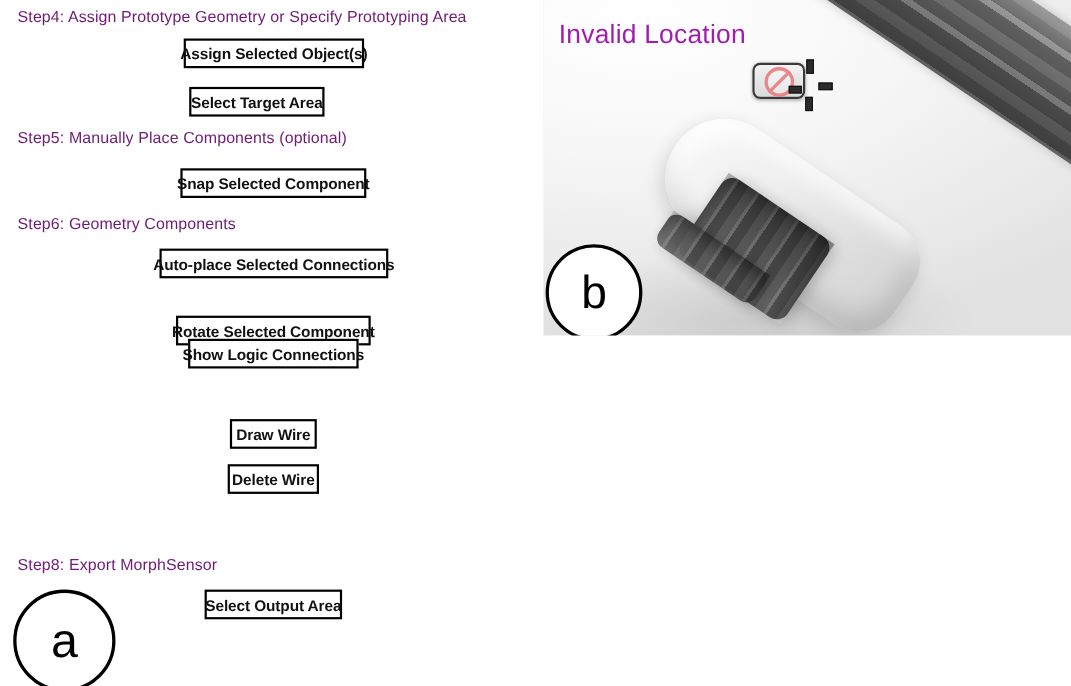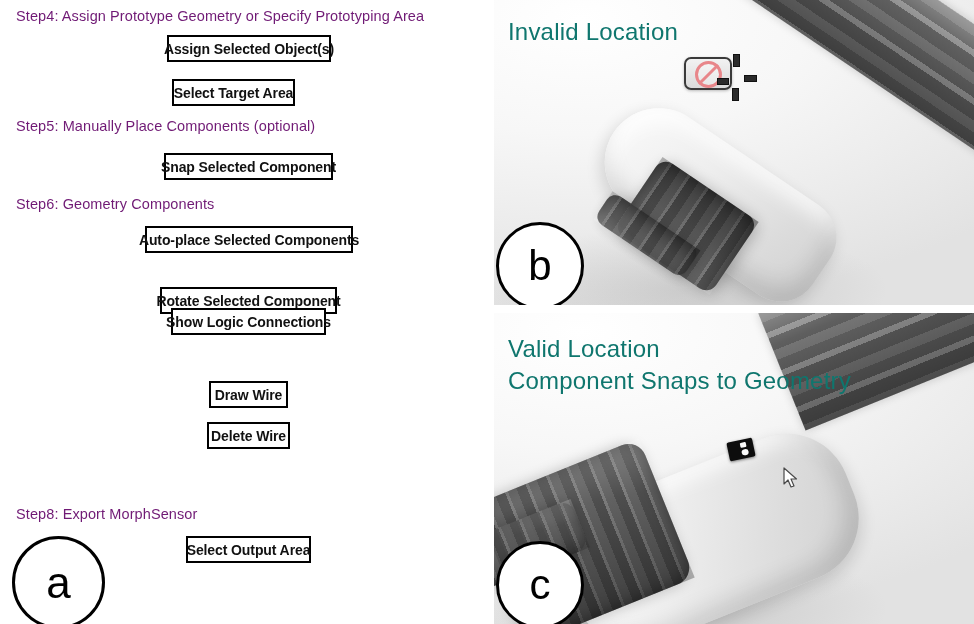--- a/index.html
+++ b/index.html
@@ -58,21 +58,21 @@
       radial-gradient(120% 95% at 18% 6%, #ffffff 0%, #f7f7f7 40%, #ececec 72%, #e2e2e2 100%);
   }
   .floor-shadow{
     position:absolute;inset:0;
     background:
       radial-gradient(60% 30% at 40% 95%, rgba(140,140,140,.28) 0%, rgba(140,140,140,0) 70%);
   }
 
   .panel-caption{
     position:absolute;
-    font-size:24px;font-weight:400;color:#0f766e;
+    font-size:24px;font-weight:400;color:#a21caf;
     line-height:1.32;white-space:nowrap;letter-spacing:.2px;
   }
 
   
   .rod{
     position:absolute;
     background:repeating-linear-gradient(
         to bottom,
         #6f6f6f 0px, #6f6f6f 10px,
         #5a5a5a 10px, #5a5a5a 21px,
@@ -152,21 +152,21 @@
 <div id="left-panel">
 
   <div class="step-label" style="top:8px;">Step4: Assign Prototype Geometry or Specify Prototyping Area</div>
   <div class="tool-button" style="left:167px;top:35px;width:164px;">Assign Selected Object(s)</div>
   <div class="tool-button" style="left:172px;top:79px;width:123px;">Select Target Area</div>
 
   <div class="step-label" style="top:118px;">Step5: Manually Place Components (optional)</div>
   <div class="tool-button" style="left:164px;top:153px;width:169px;">Snap Selected Component</div>
 
   <div class="step-label" style="top:196px;">Step6: Geometry Components</div>
-  <div class="tool-button" style="left:145px;top:226px;width:208px;">Auto-place Selected Components</div>
+  <div class="tool-button" style="left:145px;top:226px;width:208px;">Auto-place Selected Connections</div>
   <div class="tool-button" style="left:160px;top:267px;width:177px;margin-top:20px;">Rotate Selected Component</div>
   <div class="tool-button" style="left:171px;top:308px;width:155px;">Show Logic Connections</div>
 
   <div class="tool-button" style="left:209px;top:381px;width:79px;">Draw Wire</div>
   <div class="tool-button" style="left:207px;top:422px;width:83px;">Delete Wire</div>
 
   <div class="step-label" style="top:506px;">Step8: Export MorphSensor</div>
   <div class="tool-button" style="left:186px;top:536px;width:125px;">Select Output Area</div>
 
   <div class="panel-tag" style="left:12px;top:536px;width:87px;height:87px;">a</div>
@@ -193,41 +193,13 @@
     <div class="pin" style="left:223px;top:78px;width:10px;height:5px;"></div>
     <div class="pin" style="left:239px;top:54px;width:5px;height:11px;"></div>
     <div class="pin" style="left:238px;top:88px;width:5px;height:11px;"></div>
     <div class="pin" style="left:250px;top:75px;width:11px;height:5px;"></div>
 
     <div class="panel-caption" style="left:14px;top:16px;">Invalid Location</div>
 
     <div class="panel-tag" style="left:2px;top:222px;width:82px;height:82px;font-size:42px;">b</div>
   </div>
 
-  <div class="render-panel" id="panel-c">
-    <div class="scene-bg"></div>
-    <div class="floor-shadow"></div>
-
-    <div class="rod" style="left:288px;top:-4px;width:300px;height:126px;transform:rotate(-22deg);transform-origin:0 50%;"></div>
-
-    <div class="body-cap" style="left:56px;top:96px;width:300px;height:150px;border-radius:70px 64px 64px 70px;
-                transform:rotate(-22deg);transform-origin:100% 50%;"></div>
-
-    <div class="grip" style="left:16px;top:140px;width:150px;height:176px;border-radius:18px;
-                transform:rotate(68deg);"></div>
-    <div class="grip" style="left:-14px;top:160px;width:52px;height:160px;border-radius:14px;
-                transform:rotate(68deg);opacity:.9;"></div>
-
-    <div class="chip" style="left:234px;top:127px;width:26px;height:19px;">
-      <div class="chip-pad" style="left:13px;top:3px;width:6px;height:5px;"></div>
-      <div class="chip-pad" style="left:13px;top:10px;width:7px;height:6px;border-radius:50%;"></div>
-    </div>
-
-    <svg class="cursor-arrow" style="left:289px;top:154px;" viewBox="0 0 16 22">
-      <path d="M1 1 L1 17 L5 13 L8 20 L11 19 L8 12 L13.5 12 Z" fill="#ffffff" stroke="#4a4a4a" stroke-width="1.2" stroke-linejoin="round"></path>
-    </svg>
-
-    <div class="panel-caption" style="left:14px;top:20px;">Valid Location</div>
-    <div class="panel-caption" style="left:14px;top:52px;">Component Snaps to Geometry</div>
-
-    <div class="panel-tag" style="left:2px;top:228px;width:82px;height:82px;font-size:42px;">c</div>
-  </div>
 </div>
 
 </body></html>

